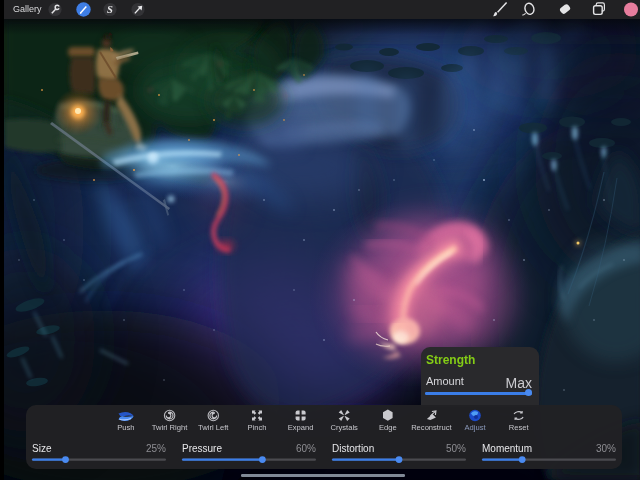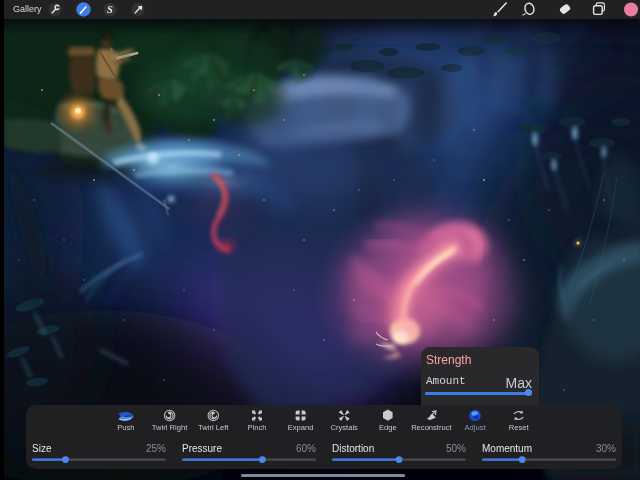--- a/index.html
+++ b/index.html
@@ -384,22 +384,22 @@
 <path d="M36.6 13.4 q-1.6 1.6 -3.2 1.8" stroke="#e4e4e6" stroke-width="1.2" fill="none"></path>
 <rect x="71" y="5.6" width="10" height="7" rx="2.6" transform="rotate(-38 76 9)" fill="#e4e4e6"></rect>
 <g fill="none" stroke="#e4e4e6">
 <rect x="104.6" y="5.8" width="8.6" height="8.6" rx="1.8" stroke-width="1.4"></rect>
 <path d="M107.2 5.5 v-0.8 a1.8 1.8 0 0 1 1.8 -1.8 h4.6 a1.8 1.8 0 0 1 1.8 1.8 v4.6 a1.8 1.8 0 0 1 -1.8 1.8 h-0.8" stroke-width="1.2"></path>
 </g>
 <circle cx="142" cy="9.5" r="7" fill="#e77d9d"></circle>
 </svg>
 
 <div class="abs" style="left:417px;top:347px;width:118px;height:60px;background:#29292c;border-radius:9px 9px 0 0;"></div>
-<div class="abs" style="left:422px;top:353px;font-size:12px;font-weight:normal;color:#fca5a5;">Strength</div>
-<div class="abs" style="left:422px;top:375px;font-size:11px;color:#d6d6da;font-family:Liberation Mono, monospace;">Amount</div>
+<div class="abs" style="left:422px;top:353px;font-size:12px;font-weight:bold;color:#84cc16;">Strength</div>
+<div class="abs" style="left:422px;top:375px;font-size:11px;color:#d6d6da;">Amount</div>
 <div class="abs" style="left:477px;top:375px;width:51px;font-size:14px;color:#cbcbd0;text-align:right;">Max</div>
 <div class="abs" style="left:421px;top:392px;width:107px;height:2.6px;border-radius:1.3px;background:#3a7de8;"></div>
 <div class="abs" style="left:521px;top:389px;width:7px;height:7px;border-radius:50%;background:#4a8af0;"></div>
 
 <div class="abs" style="left:22px;top:405px;width:596px;height:64px;background:rgba(33,33,36,0.97);border-radius:10px;"></div>
 <svg class="abs" style="left:22px;top:405px" width="596" height="64" viewBox="0 0 596 64">
 
 <g id="ticons">
 
 <path d="M92.5 8.6 Q99 5.4 104.6 8.2 Q107.3 9.6 107.6 11 Q102 10 97.5 11.2 Q94 12.2 92.5 8.6 Z" fill="#2556c8"></path>

